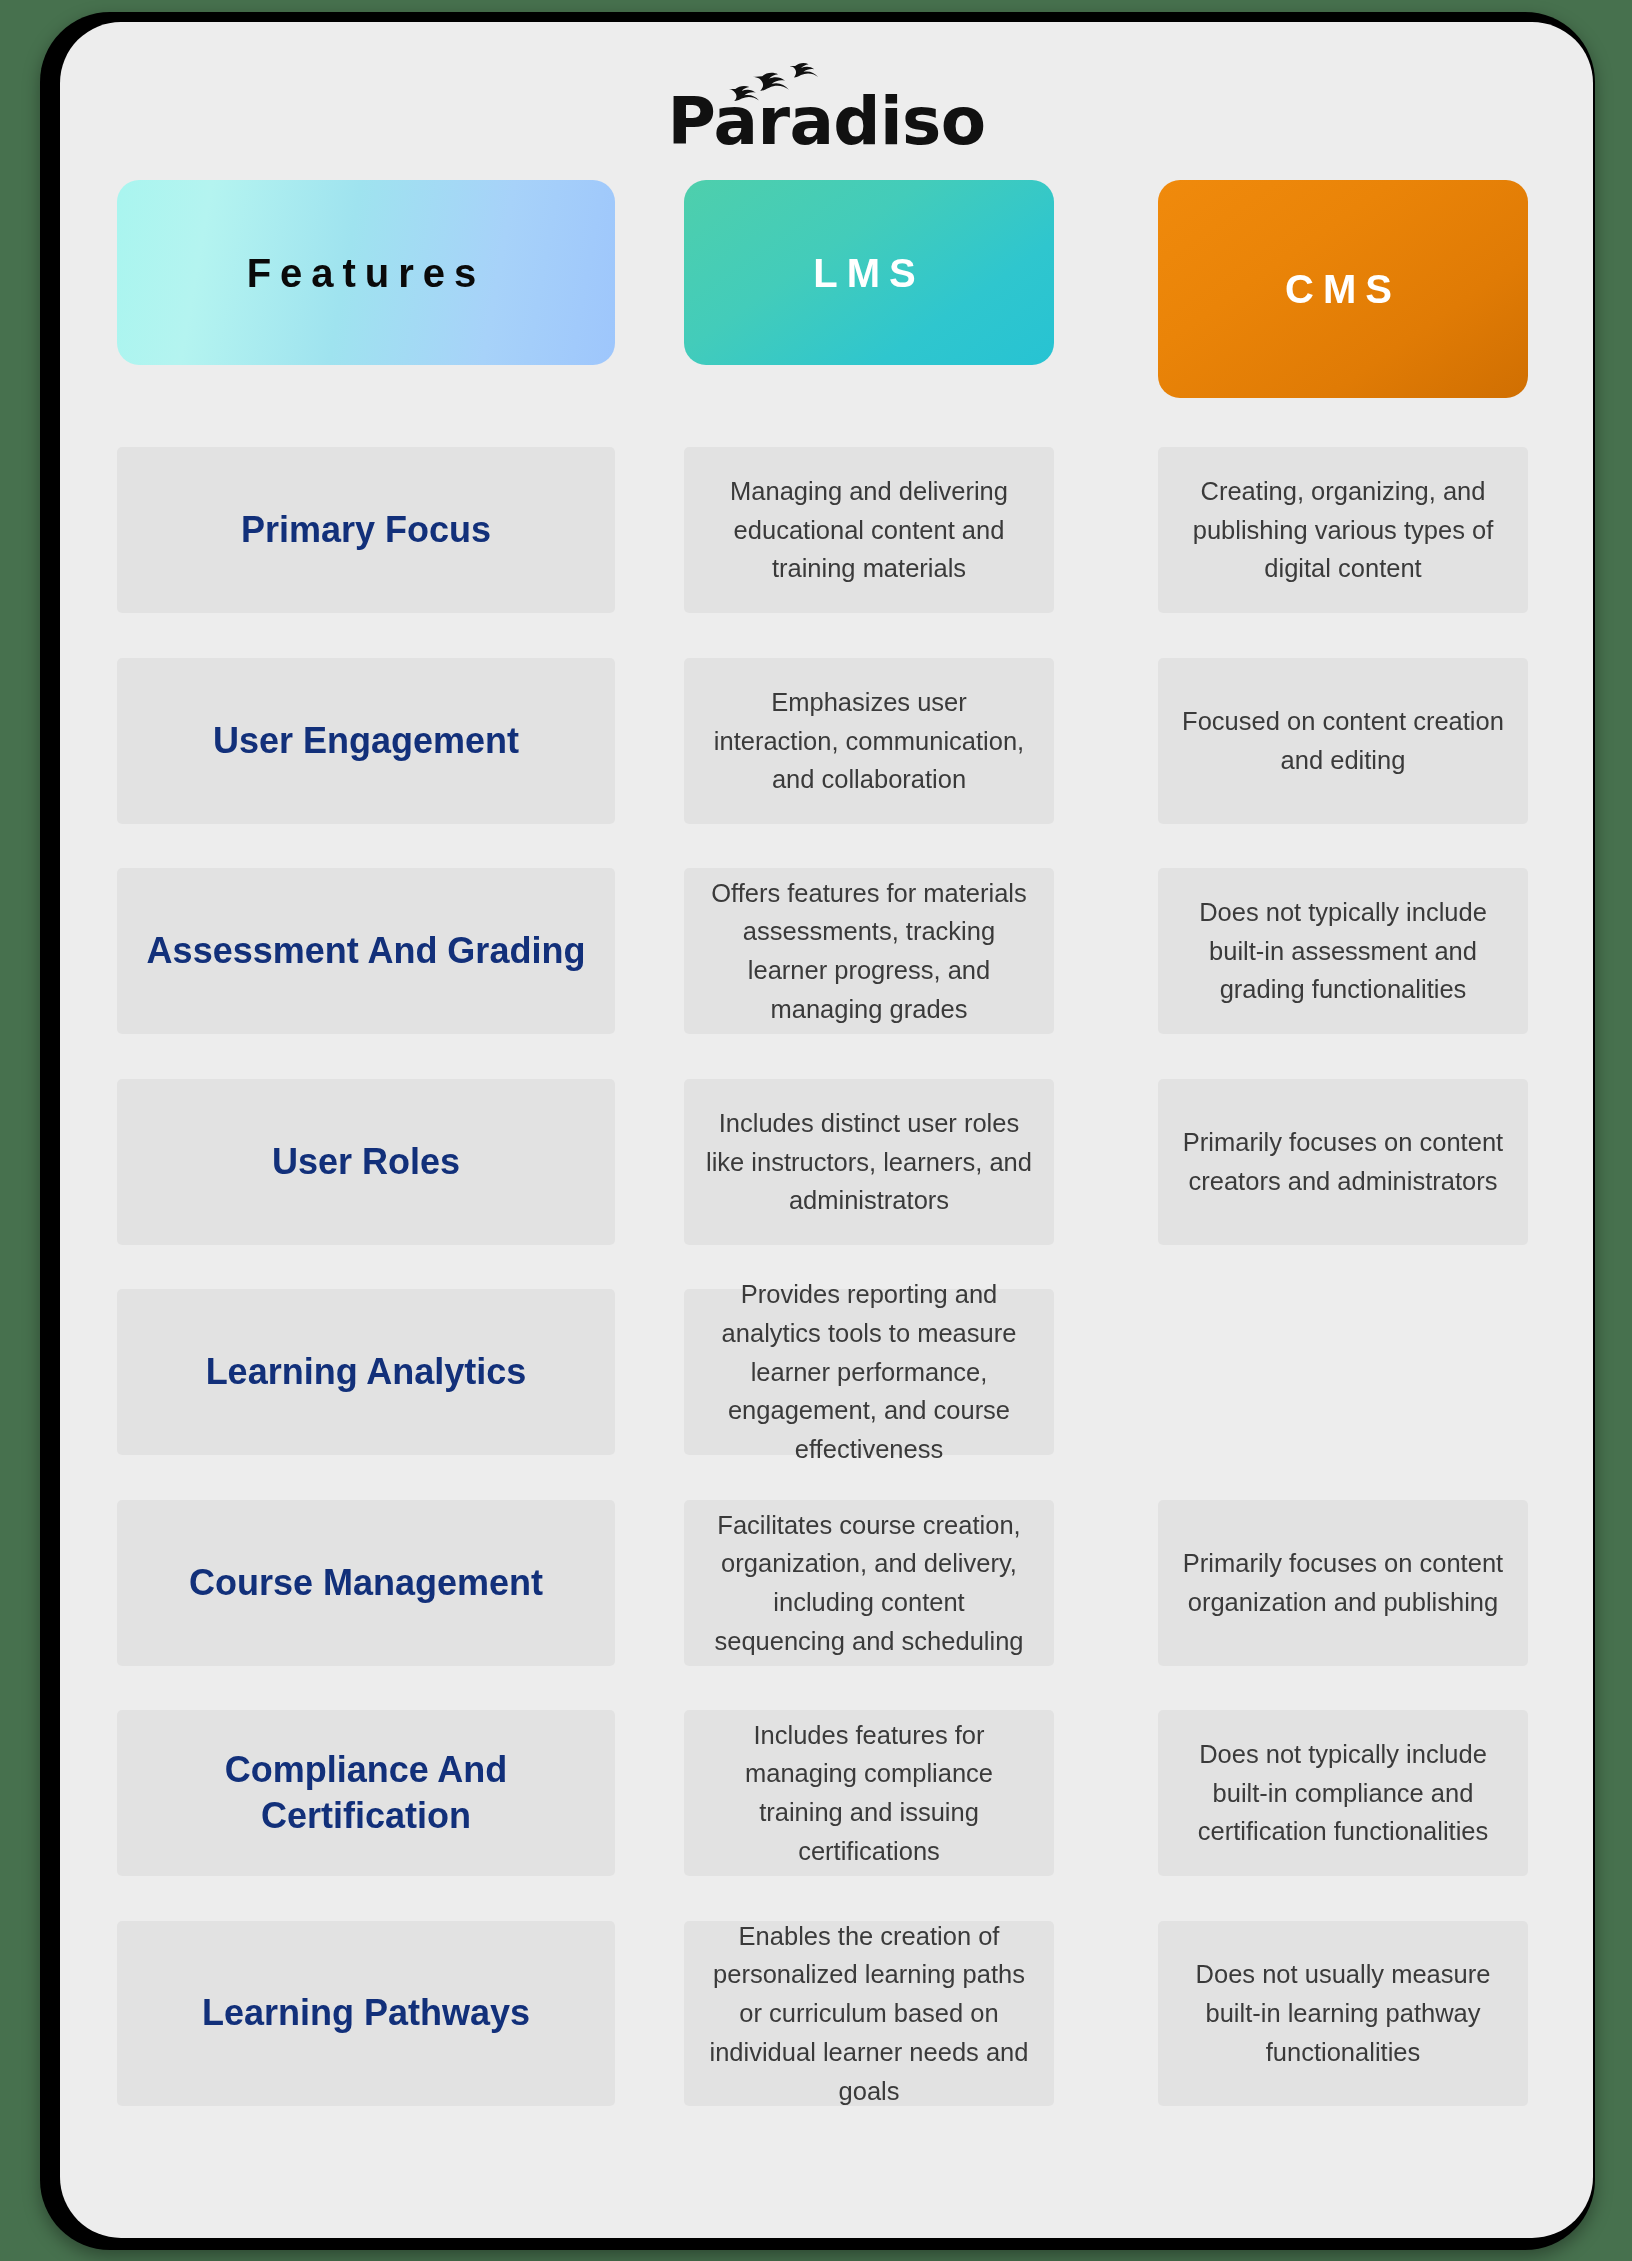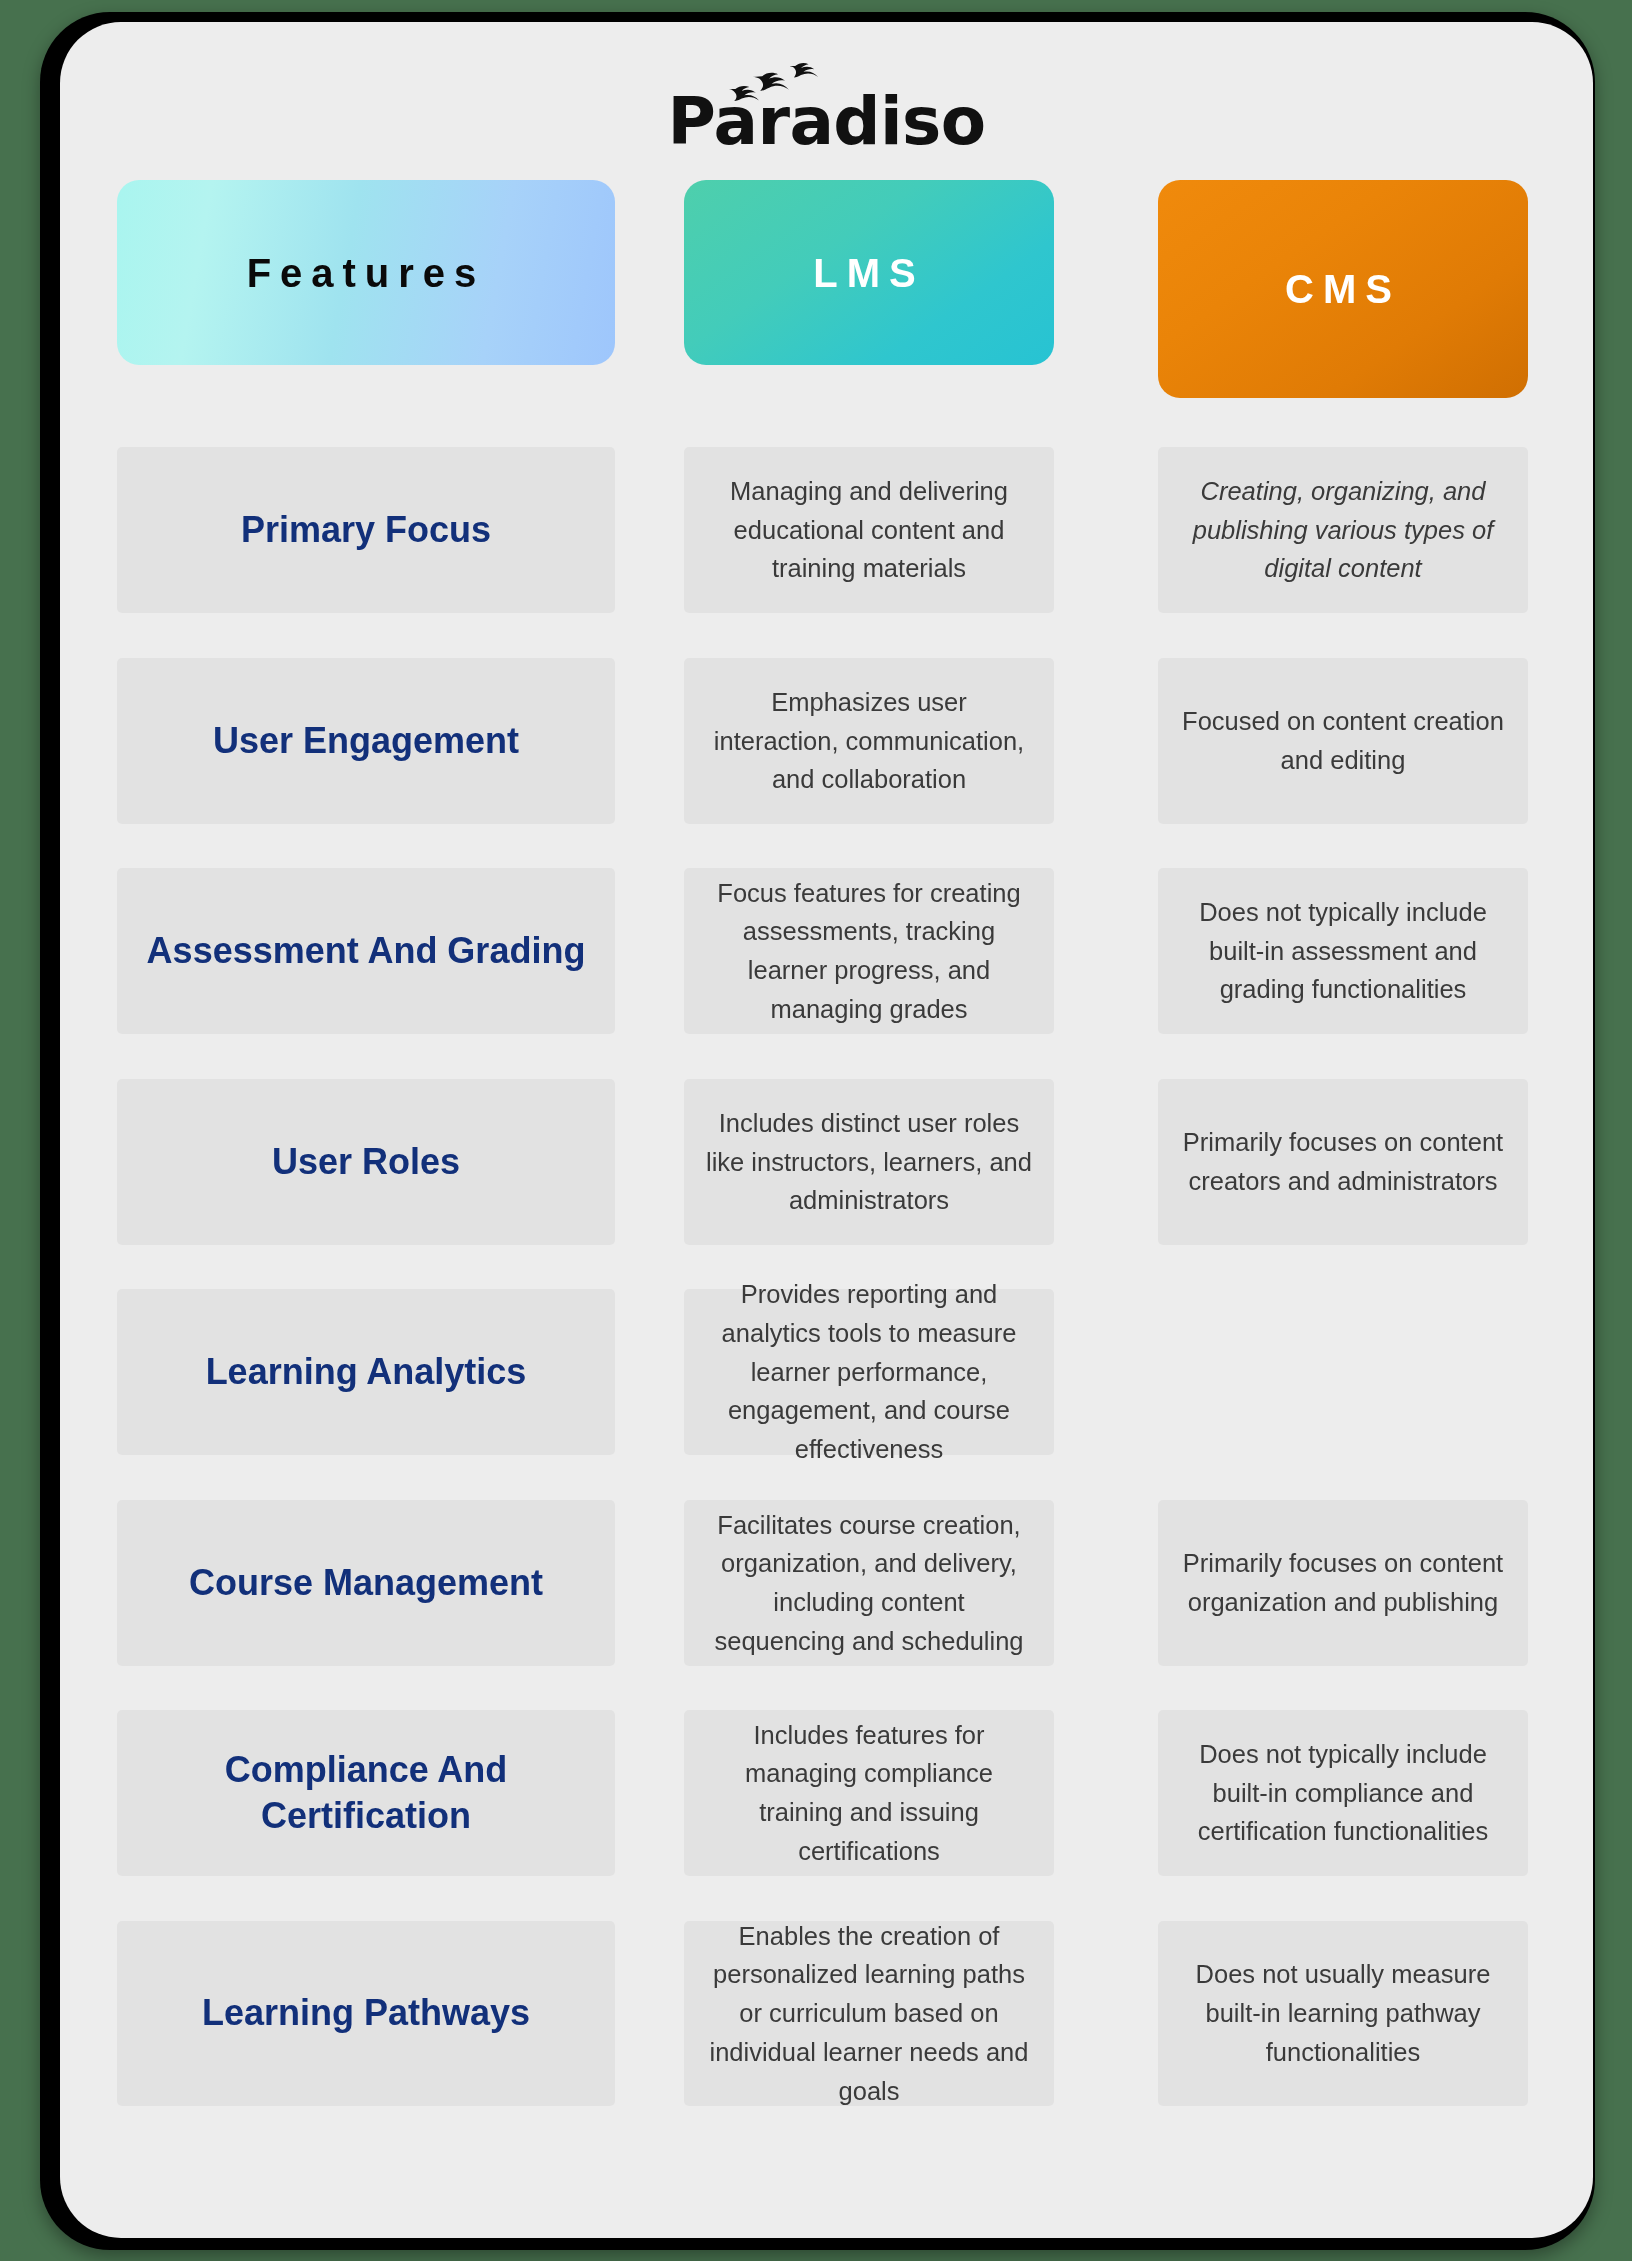--- a/index.html
+++ b/index.html
@@ -177,21 +177,21 @@
         </div>
       </div>
 
       <div class="row" style="top:425px;height:166px;">
         <div class="cell body-cell col-feature" style="top:0;height:166px;">
           <span class="feature-label">Primary Focus</span>
         </div>
         <div class="cell body-cell col-lms" style="top:0;height:166px;">
           <span class="desc">Managing and delivering educational content and training materials</span>
         </div>
-        <div class="cell body-cell col-cms" style="top:0;height:166px;font-style:italic;">
+        <div class="cell body-cell col-cms" style="top:0;height:166px;">
           <span class="desc">Creating, organizing, and publishing various types of digital content</span>
         </div>
       </div>
 
       <div class="row" style="top:636px;height:166px;">
         <div class="cell body-cell col-feature" style="top:0;height:166px;">
           <span class="feature-label">User Engagement</span>
         </div>
         <div class="cell body-cell col-lms" style="top:0;height:166px;">
           <span class="desc">Emphasizes user interaction, communication, and collaboration</span>
@@ -199,21 +199,21 @@
         <div class="cell body-cell col-cms" style="top:0;height:166px;">
           <span class="desc">Focused on content creation and editing</span>
         </div>
       </div>
 
       <div class="row" style="top:846px;height:166px;">
         <div class="cell body-cell col-feature" style="top:0;height:166px;">
           <span class="feature-label">Assessment And Grading</span>
         </div>
         <div class="cell body-cell col-lms" style="top:0;height:166px;">
-          <span class="desc">Focus features for creating assessments, tracking learner progress, and managing grades</span>
+          <span class="desc">Offers features for materials assessments, tracking learner progress, and managing grades</span>
         </div>
         <div class="cell body-cell col-cms" style="top:0;height:166px;">
           <span class="desc">Does not typically include built-in assessment and grading functionalities</span>
         </div>
       </div>
 
       <div class="row" style="top:1057px;height:166px;">
         <div class="cell body-cell col-feature" style="top:0;height:166px;">
           <span class="feature-label">User Roles</span>
         </div>

